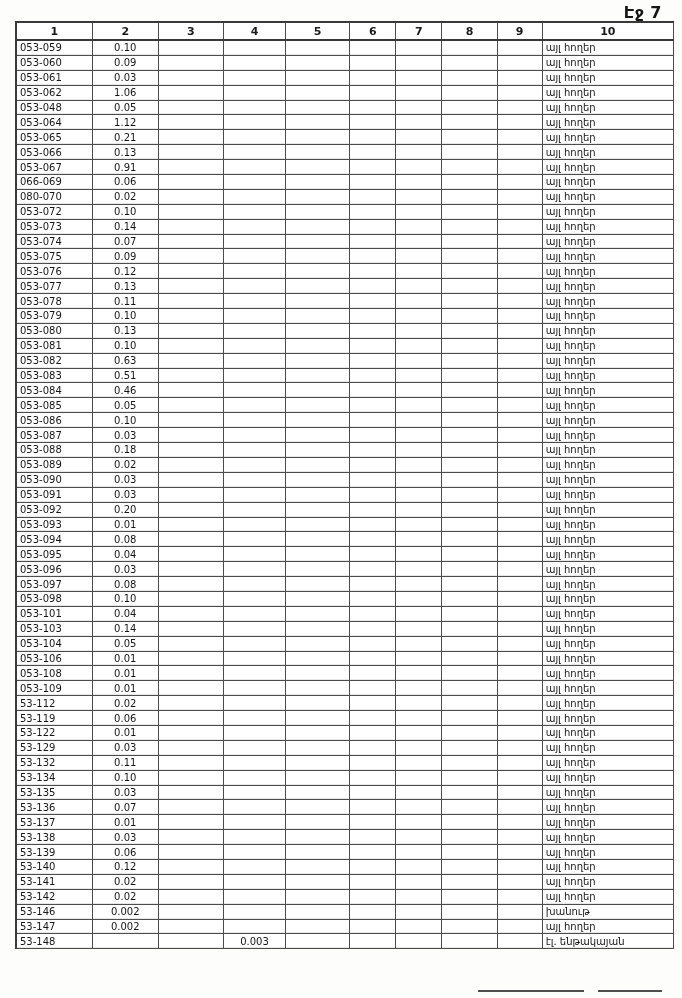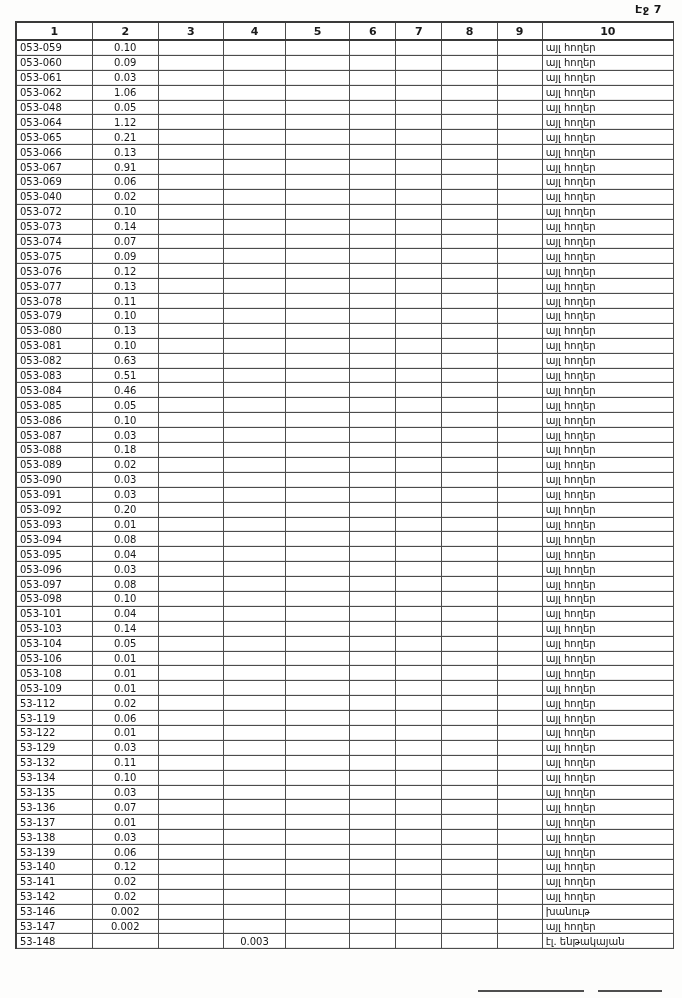--- a/index.html
+++ b/index.html
@@ -5,21 +5,21 @@
   html,body{margin:0;padding:0;}
   body{
     width:682px;height:998px;position:relative;
     background:#fdfdfc;
     font-family:"DejaVu Sans", sans-serif;
     color:#161616;
     overflow:hidden;
   }
   .page-label{
     position:absolute;top:3px;right:20px;
-    font-size:11px;font-weight:bold;letter-spacing:0.5px;
+    font-size:16px;font-weight:bold;letter-spacing:0.5px;
   }
   table.doc{
     position:absolute;left:15px;top:21px;
     border-collapse:collapse;table-layout:fixed;
     width:659px;
     background:#fff;
   }
   table.doc, table.doc td, table.doc th{
     border:1px solid #4c4c4c;
   }
@@ -181,33 +181,33 @@
         <td class="c3"></td>
         <td class="c4"></td>
         <td class="c5"></td>
         <td class="c6"></td>
         <td class="c7"></td>
         <td class="c8"></td>
         <td class="c9"></td>
         <td class="c10">այլ հողեր</td>
       </tr>
       <tr>
-        <td class="c1">053-069</td>
+        <td class="c1">066-069</td>
         <td class="c2">0.06</td>
         <td class="c3"></td>
         <td class="c4"></td>
         <td class="c5"></td>
         <td class="c6"></td>
         <td class="c7"></td>
         <td class="c8"></td>
         <td class="c9"></td>
         <td class="c10">այլ հողեր</td>
       </tr>
       <tr>
-        <td class="c1">053-040</td>
+        <td class="c1">080-070</td>
         <td class="c2">0.02</td>
         <td class="c3"></td>
         <td class="c4"></td>
         <td class="c5"></td>
         <td class="c6"></td>
         <td class="c7"></td>
         <td class="c8"></td>
         <td class="c9"></td>
         <td class="c10">այլ հողեր</td>
       </tr>

